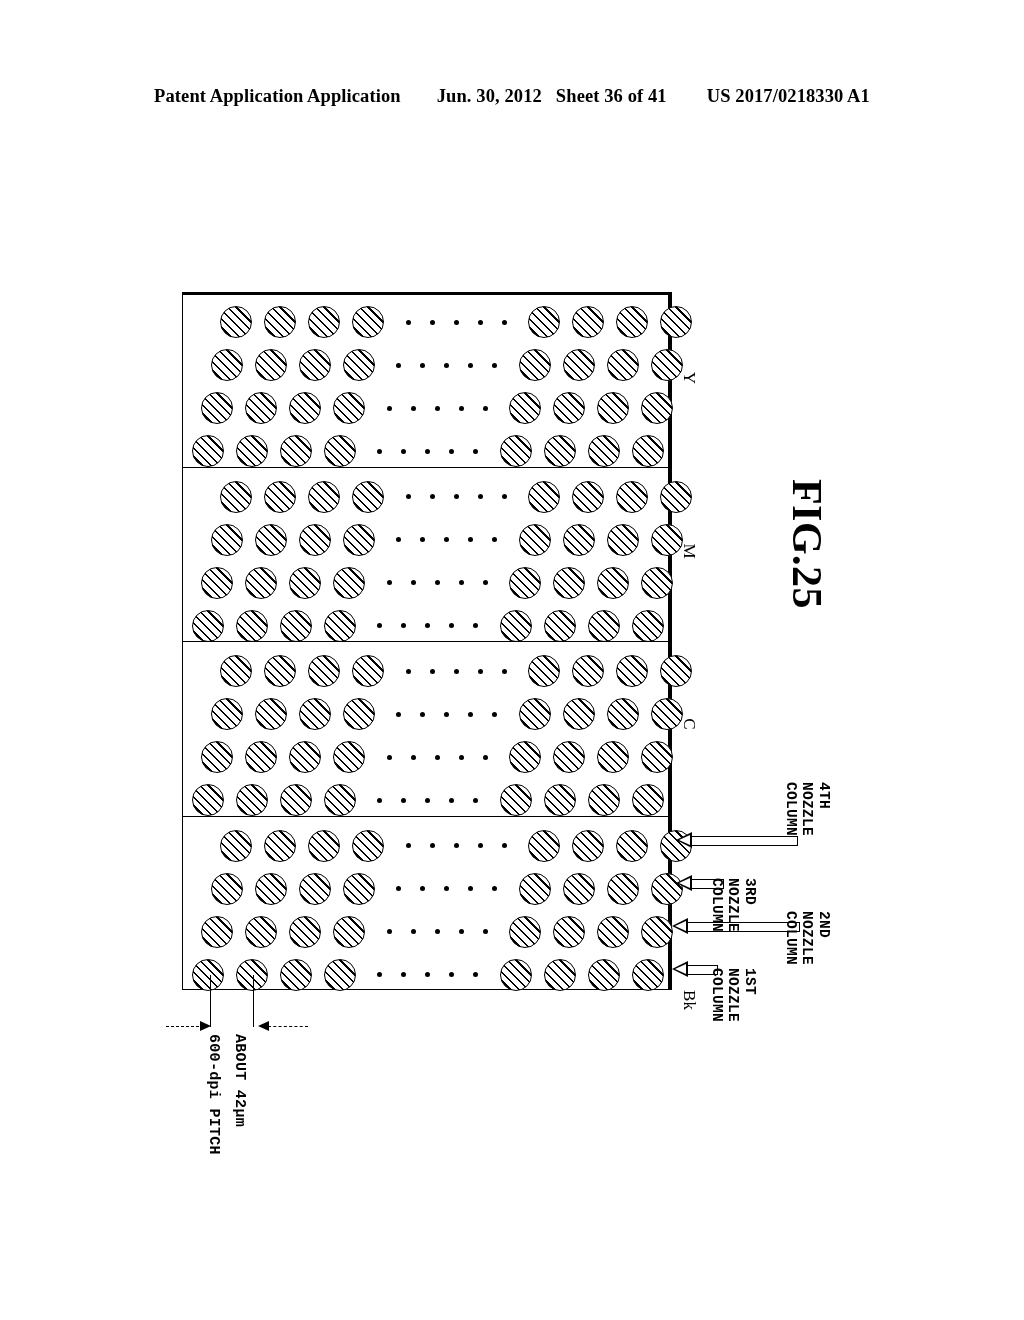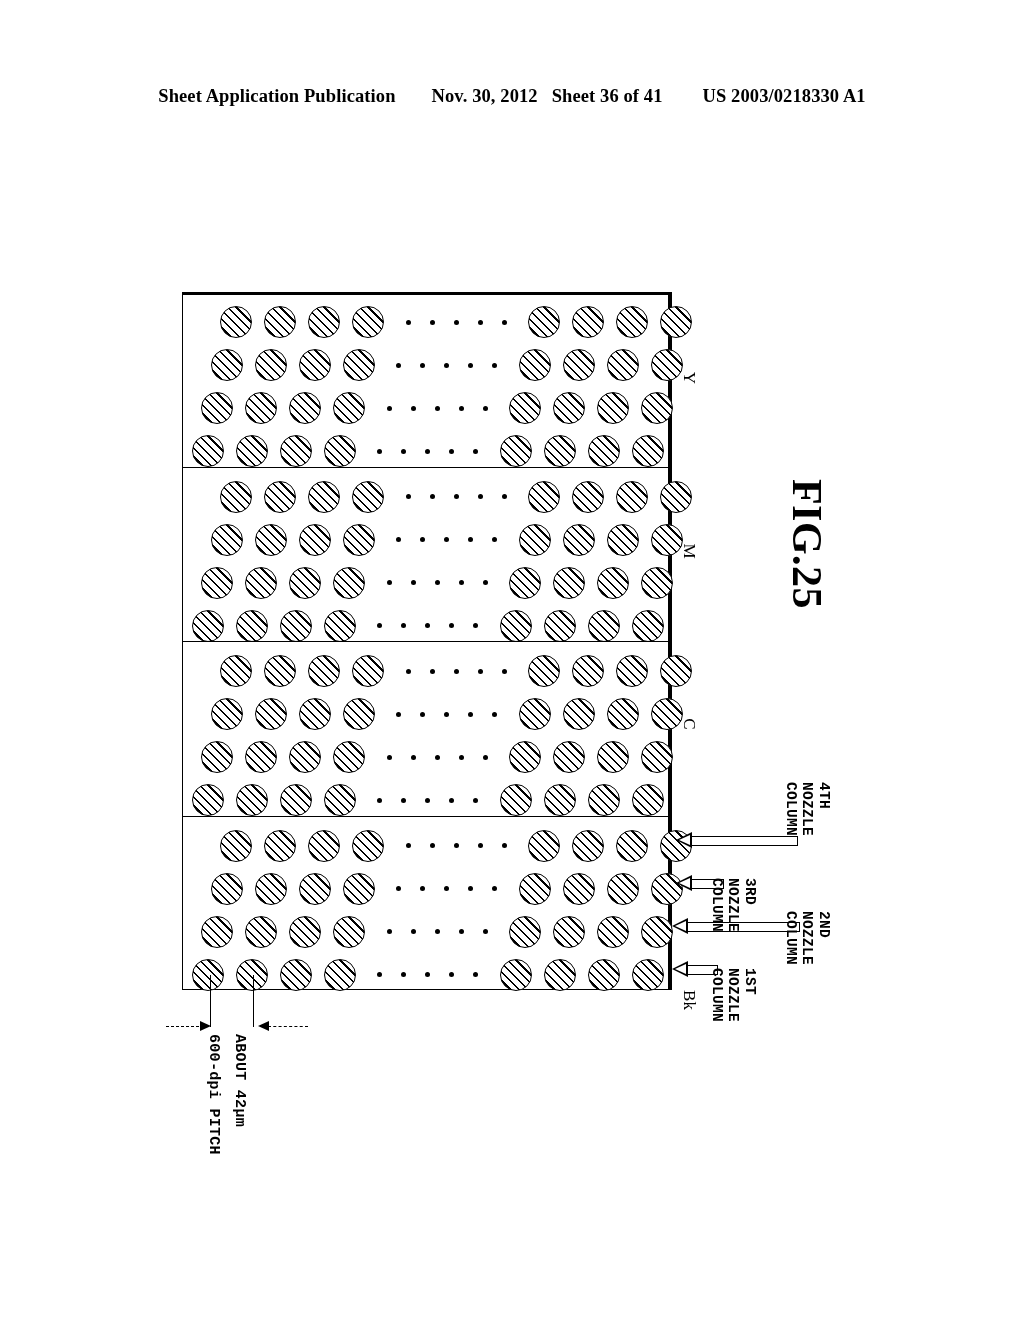--- a/index.html
+++ b/index.html
@@ -198,21 +198,21 @@
   .dim-arrow.left {
     border-top: 5.5px solid transparent;
     border-bottom: 5.5px solid transparent;
     border-right: 11px solid #000;
   }
 </style>
 </head>
 <body>
 
 <div id="patent-header">
-  <span>Sheet Application Publication</span><span class="hgap-big"></span><span>Nov. 30, 2012</span><span class="hgap-mid"></span><span>Sheet 36 of 41</span><span class="hgap-lg"></span><span>US 2003/0218330 A1</span>
+  <span>Patent Application Application</span><span class="hgap-big"></span><span>Jun. 30, 2012</span><span class="hgap-mid"></span><span>Sheet 36 of 41</span><span class="hgap-lg"></span><span>US 2017/0218330 A1</span>
 </div>
 
 <div id="figure-area">
 
   <div id="head-box"></div>
 
   <div id="nozzle-layer">
       <div class="nozzle" style="left: 220px; top: 306px;"></div>
       <div class="nozzle" style="left: 264px; top: 306px;"></div>
       <div class="nozzle" style="left: 308px; top: 306px;"></div>

